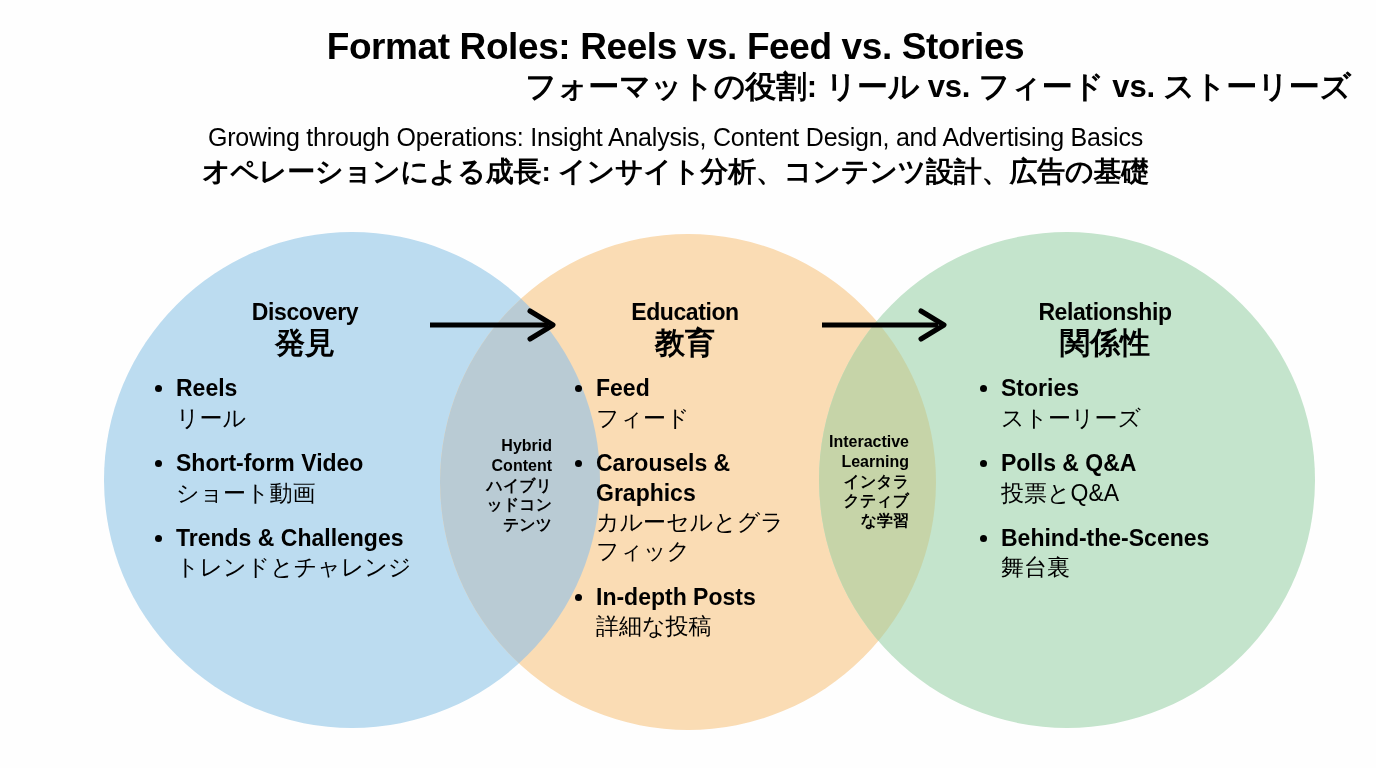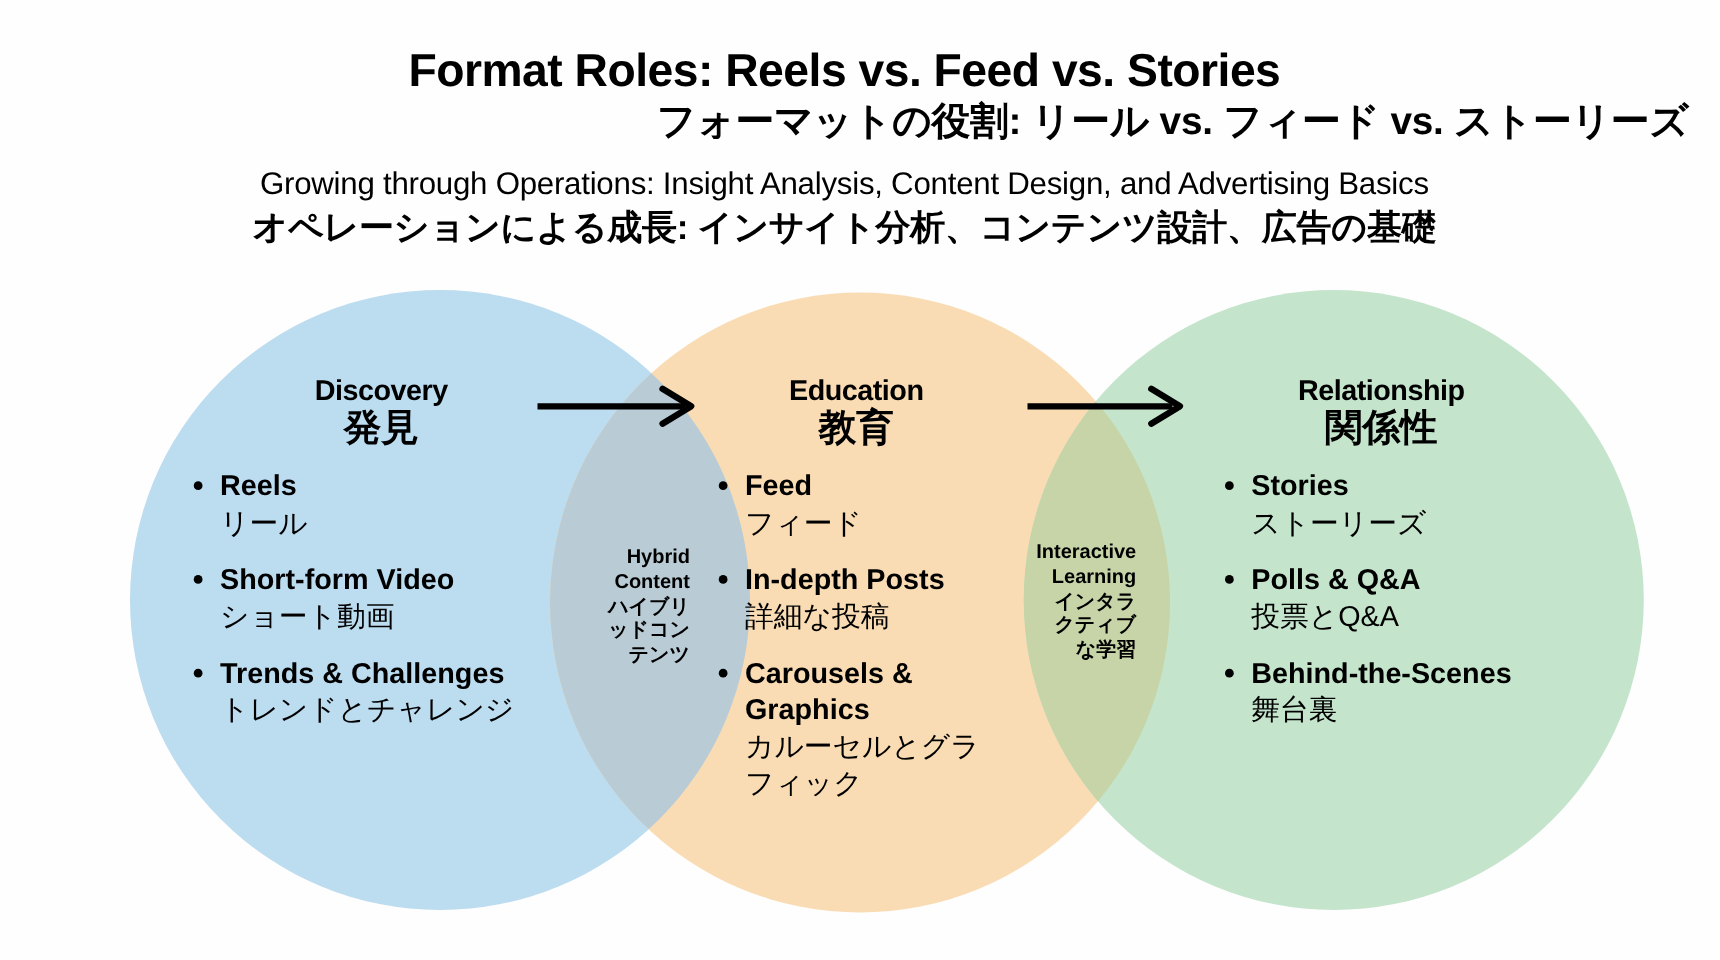--- a/index.html
+++ b/index.html
@@ -16,21 +16,21 @@
     position: relative;
   }
 
   
   #header {
     position: absolute;
     top: 0;
     left: 0;
     width: 1351px;
     text-align: center;
-    padding-top: 36px;
+    padding-top: 26px;
   }
   .title-en {
     font-size: 37px;
     font-weight: 700;
     letter-spacing: -0.4px;
     line-height: 1.12;
   }
   .title-ja {
     font-size: 31px;
     font-weight: 700;
@@ -183,26 +183,26 @@
 
 <div class="lobe" style="left:570px; top:300px; width:230px;">
   <div class="lobe-heading-en">Education</div>
   <div class="lobe-heading-ja">教育</div>
   <ul class="lobe-list">
     <li>
       <span class="li-en">Feed</span>
       <span class="li-ja">フィード</span>
     </li>
     <li>
+      <span class="li-en">Carousels &amp; Graphics</span>
+      <span class="li-ja">カルーセルとグラフィック</span>
+    </li>
+    <li>
       <span class="li-en">In-depth Posts</span>
       <span class="li-ja">詳細な投稿</span>
-    </li>
-    <li>
-      <span class="li-en">Carousels &amp; Graphics</span>
-      <span class="li-ja">カルーセルとグラフィック</span>
     </li>
   </ul>
 </div>
 
 <div class="lobe" style="left:955px; top:300px; width:300px;">
   <div class="lobe-heading-en">Relationship</div>
   <div class="lobe-heading-ja">関係性</div>
   <ul class="lobe-list" style="margin-left:20px;">
     <li>
       <span class="li-en">Stories</span>

